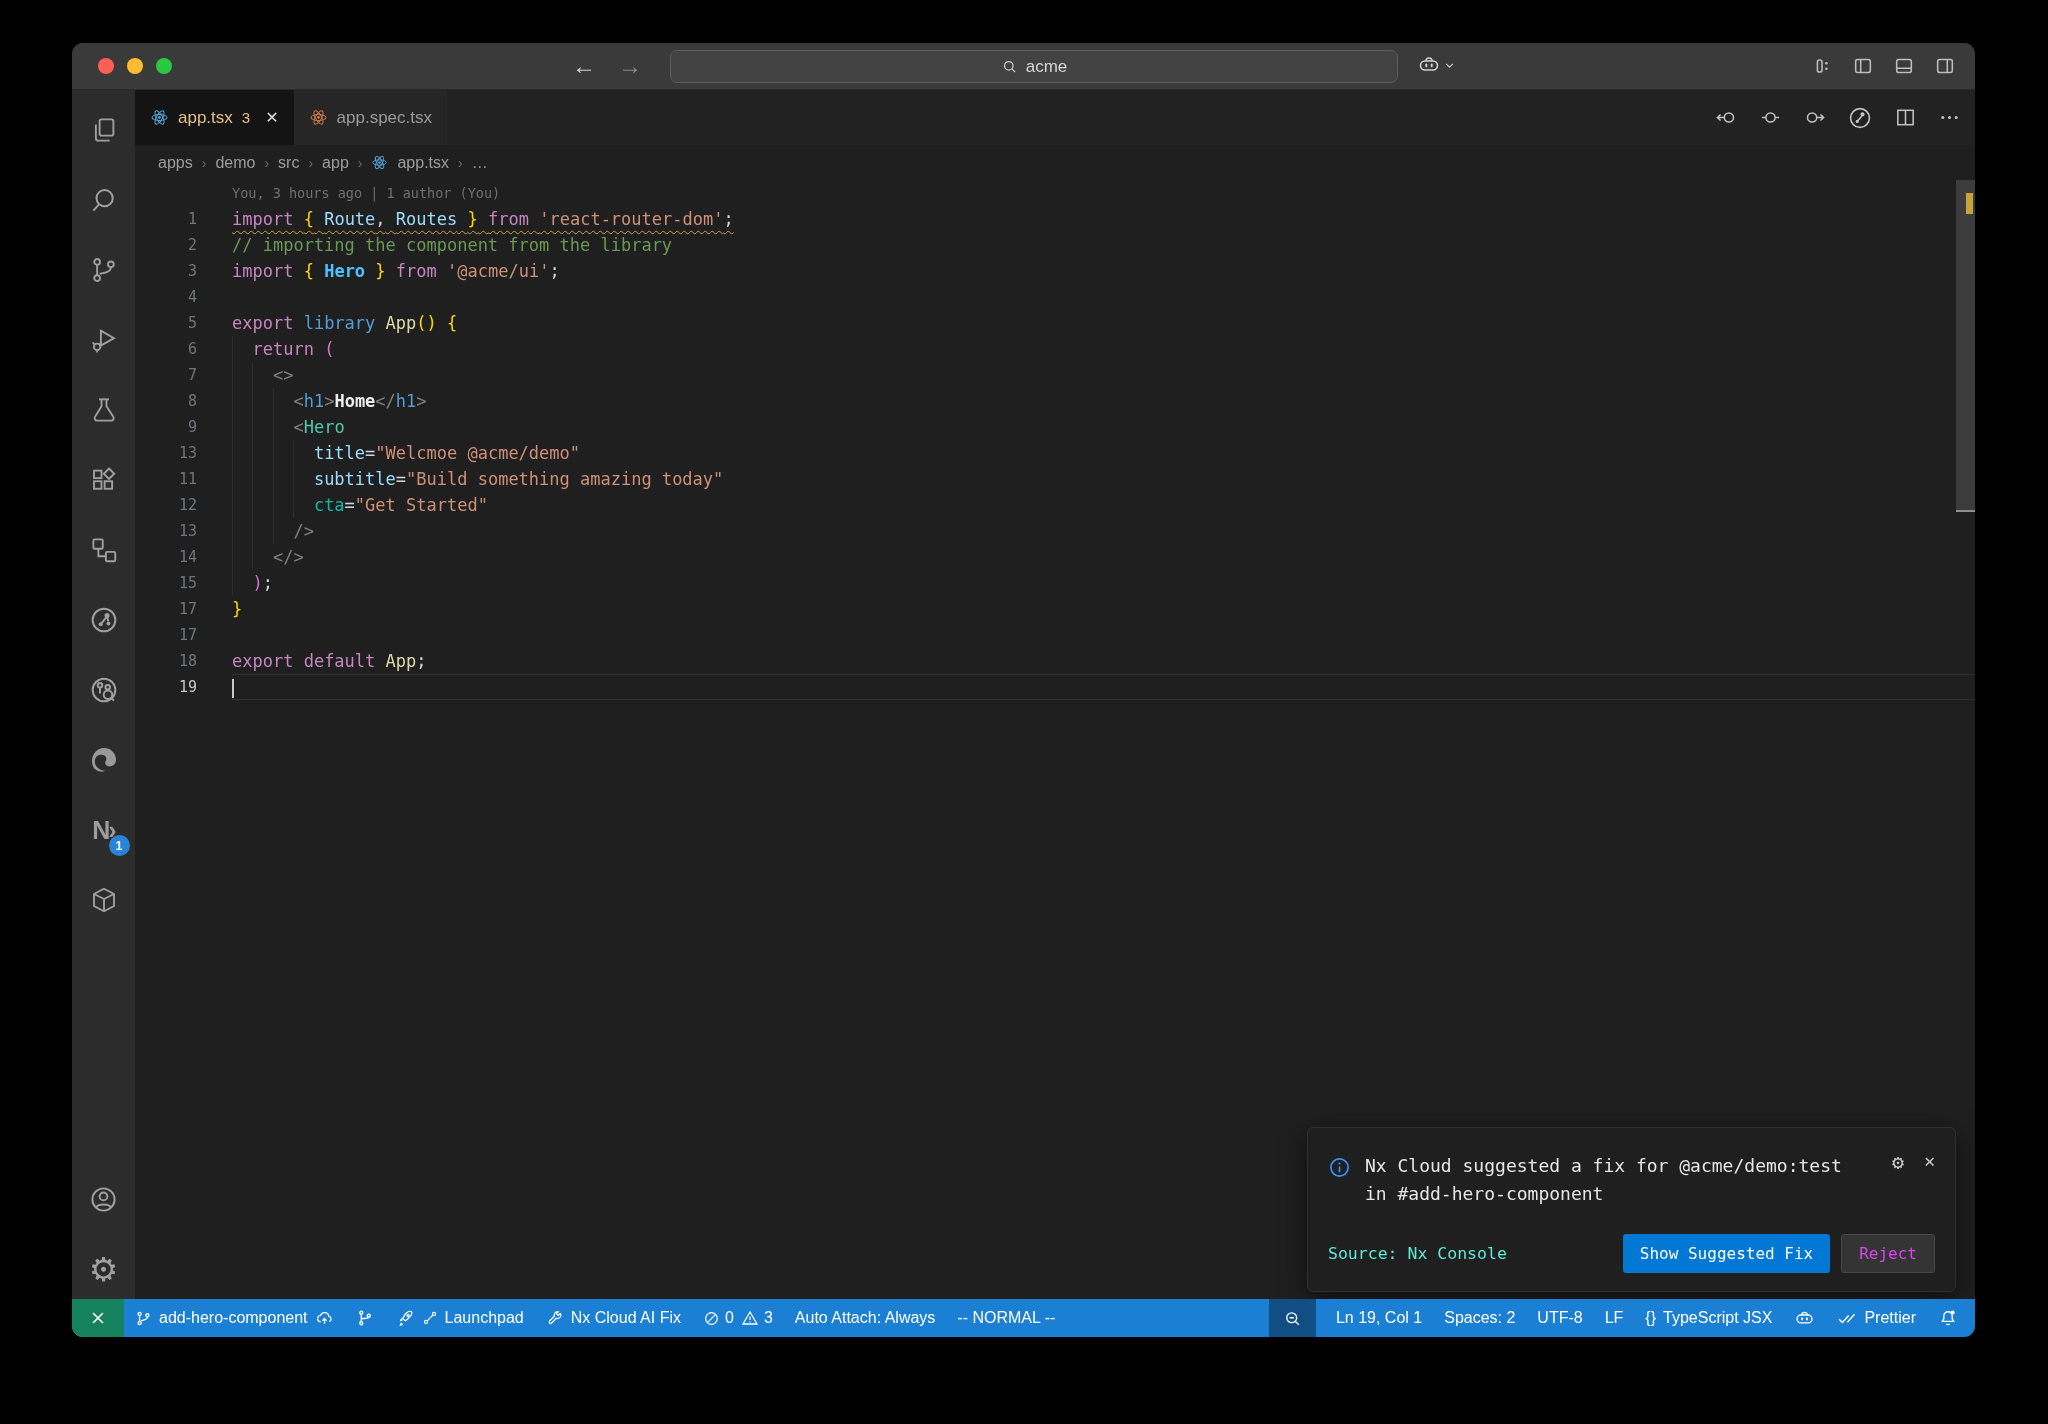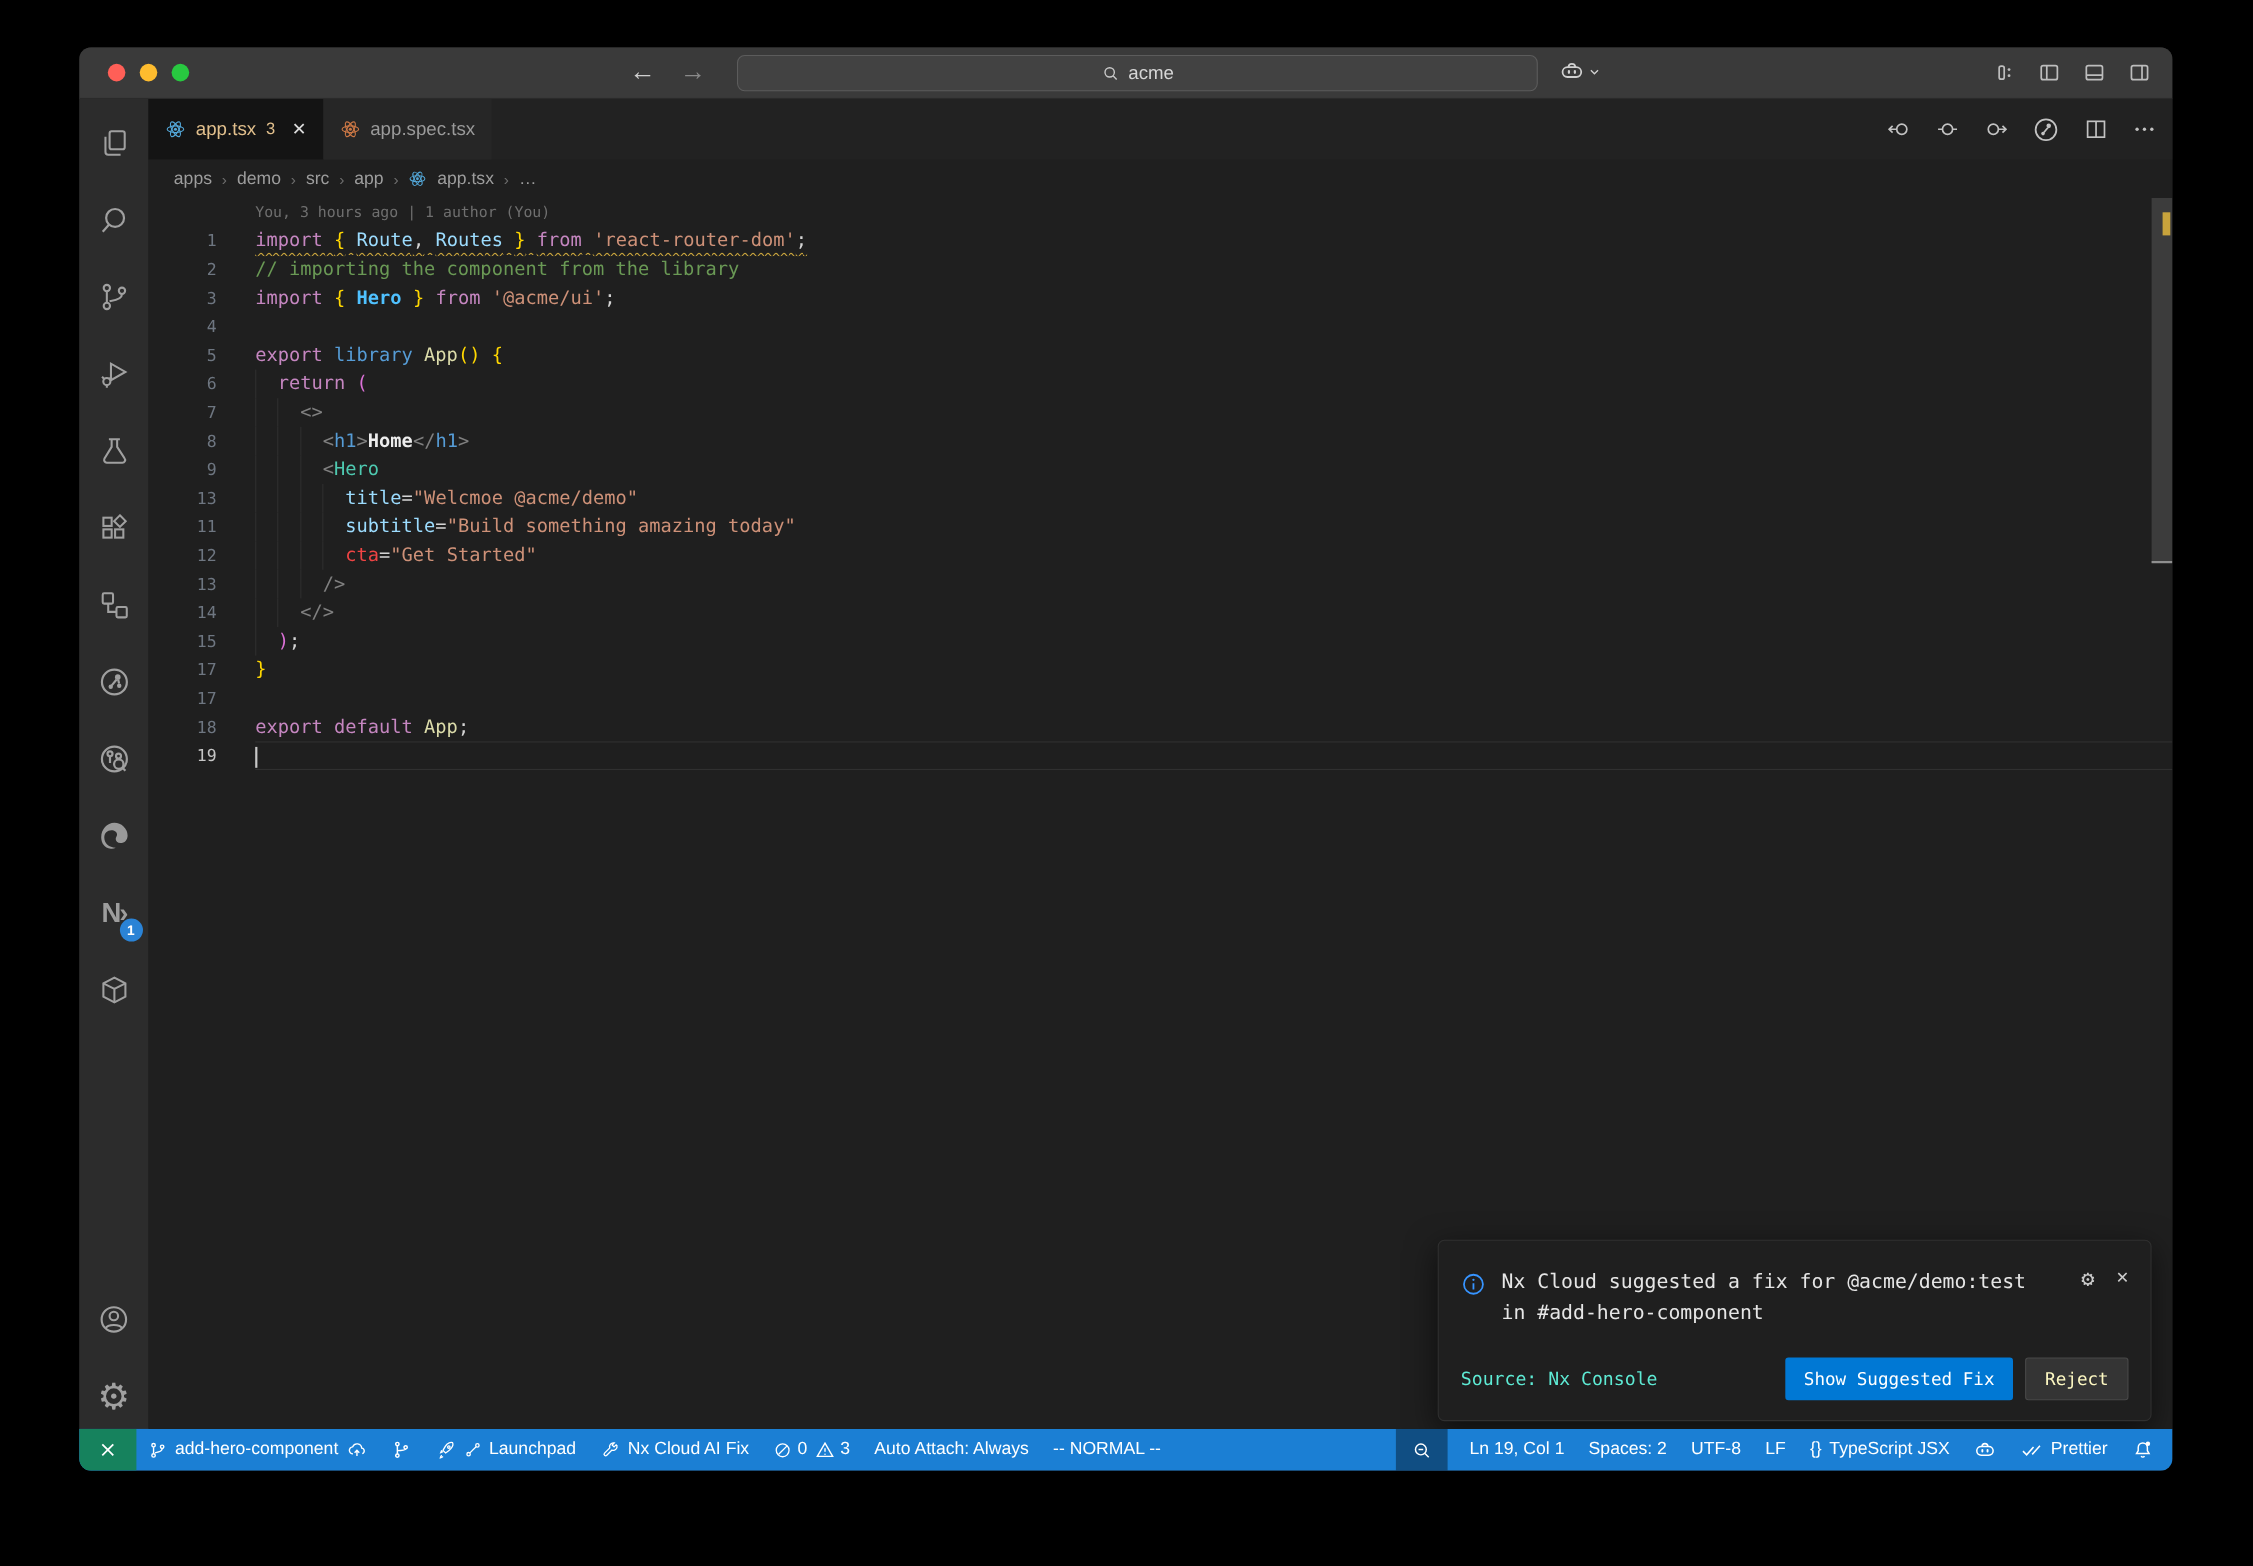--- a/index.html
+++ b/index.html
@@ -65,21 +65,21 @@
   .notif-top { display:flex; gap:14px; }
   .notif-msg { width:505px; color:#e6e6e6; font-size:18px; line-height:1.55; }
   .notif-icons { margin-left:auto; display:flex; gap:20px; color:#cccccc; align-items:flex-start; }
   .notif-gear { font-size:20px; line-height:1; }
   .notif-close { font-size:18px; line-height:1; }
   .notif-bottom { display:flex; align-items:center; margin-top:26px; }
   .notif-source { color:#5eead4; font-size:16.5px; }
   .notif-btns { margin-left:auto; display:flex; gap:11px; }
   .btn { font-size:16px; padding:9px 17px; border-radius:3px; border:none; font-family:inherit; }
   .btn.primary { background:var(--btn-primary); color:#fff; }
-  .btn.secondary { background:#343434; color:#fef9c3; border:1px solid #484848; }
+  .btn.secondary { background:#343434; color:#d946ef; border:1px solid #484848; }
 
   
   .statusbar { flex:0 0 38px; background:var(--statusbar-blue); display:flex; align-items:stretch; color:#fff; font-size:16px; overflow:hidden; }
   .sb-item { display:flex; align-items:center; gap:7px; padding:0 11px; white-space:nowrap; }
   .sb-item.remote { background:var(--remote-green); padding:0 17px; }
   .sb-item.prominent { background:rgba(0,0,0,.38); padding:0 14px; margin-right:9px; }
   .sb-group-right { margin-left:auto; display:flex; align-items:stretch; padding-right:6px; }
   .sb-pair { display:flex; align-items:center; gap:5px; }
   svg { display:block; }
 </style>
@@ -372,21 +372,21 @@
             <div class="code-line">
               <span class="line-num">13</span>
               <span class="line-code"><span class="guide" style="left: 0ch;"></span><span class="guide" style="left: 2ch;"></span><span class="guide" style="left: 4ch;"></span><span class="guide" style="left: 6ch;"></span>        <span style="color: rgb(156, 220, 254);">title</span><span style="color: rgb(212, 212, 212);">=</span><span style="color: rgb(206, 145, 120);">"Welcmoe @acme/demo"</span></span>
             </div>
             <div class="code-line">
               <span class="line-num">11</span>
               <span class="line-code"><span class="guide" style="left: 0ch;"></span><span class="guide" style="left: 2ch;"></span><span class="guide" style="left: 4ch;"></span><span class="guide" style="left: 6ch;"></span>        <span style="color: rgb(156, 220, 254);">subtitle</span><span style="color: rgb(212, 212, 212);">=</span><span style="color: rgb(206, 145, 120);">"Build something amazing today"</span></span>
             </div>
             <div class="code-line">
               <span class="line-num">12</span>
-              <span class="line-code"><span class="guide" style="left: 0ch;"></span><span class="guide" style="left: 2ch;"></span><span class="guide" style="left: 4ch;"></span><span class="guide" style="left: 6ch;"></span>        <span style="color: #ef4444; margin-top: 11px;">cta</span><span style="color: rgb(212, 212, 212);">=</span><span style="color: rgb(206, 145, 120);">"Get Started"</span></span>
+              <span class="line-code"><span class="guide" style="left: 0ch;"></span><span class="guide" style="left: 2ch;"></span><span class="guide" style="left: 4ch;"></span><span class="guide" style="left: 6ch;"></span>        <span style="color: #14b8a6; margin-top: 11px;">cta</span><span style="color: rgb(212, 212, 212);">=</span><span style="color: rgb(206, 145, 120);">"Get Started"</span></span>
             </div>
             <div class="code-line">
               <span class="line-num">13</span>
               <span class="line-code"><span class="guide" style="left: 0ch;"></span><span class="guide" style="left: 2ch;"></span><span class="guide" style="left: 4ch;"></span>      <span style="color: rgb(128, 128, 128);">/&gt;</span></span>
             </div>
             <div class="code-line">
               <span class="line-num">14</span>
               <span class="line-code"><span class="guide" style="left: 0ch;"></span><span class="guide" style="left: 2ch;"></span>    <span style="color: rgb(128, 128, 128);">&lt;/&gt;</span></span>
             </div>
             <div class="code-line">

